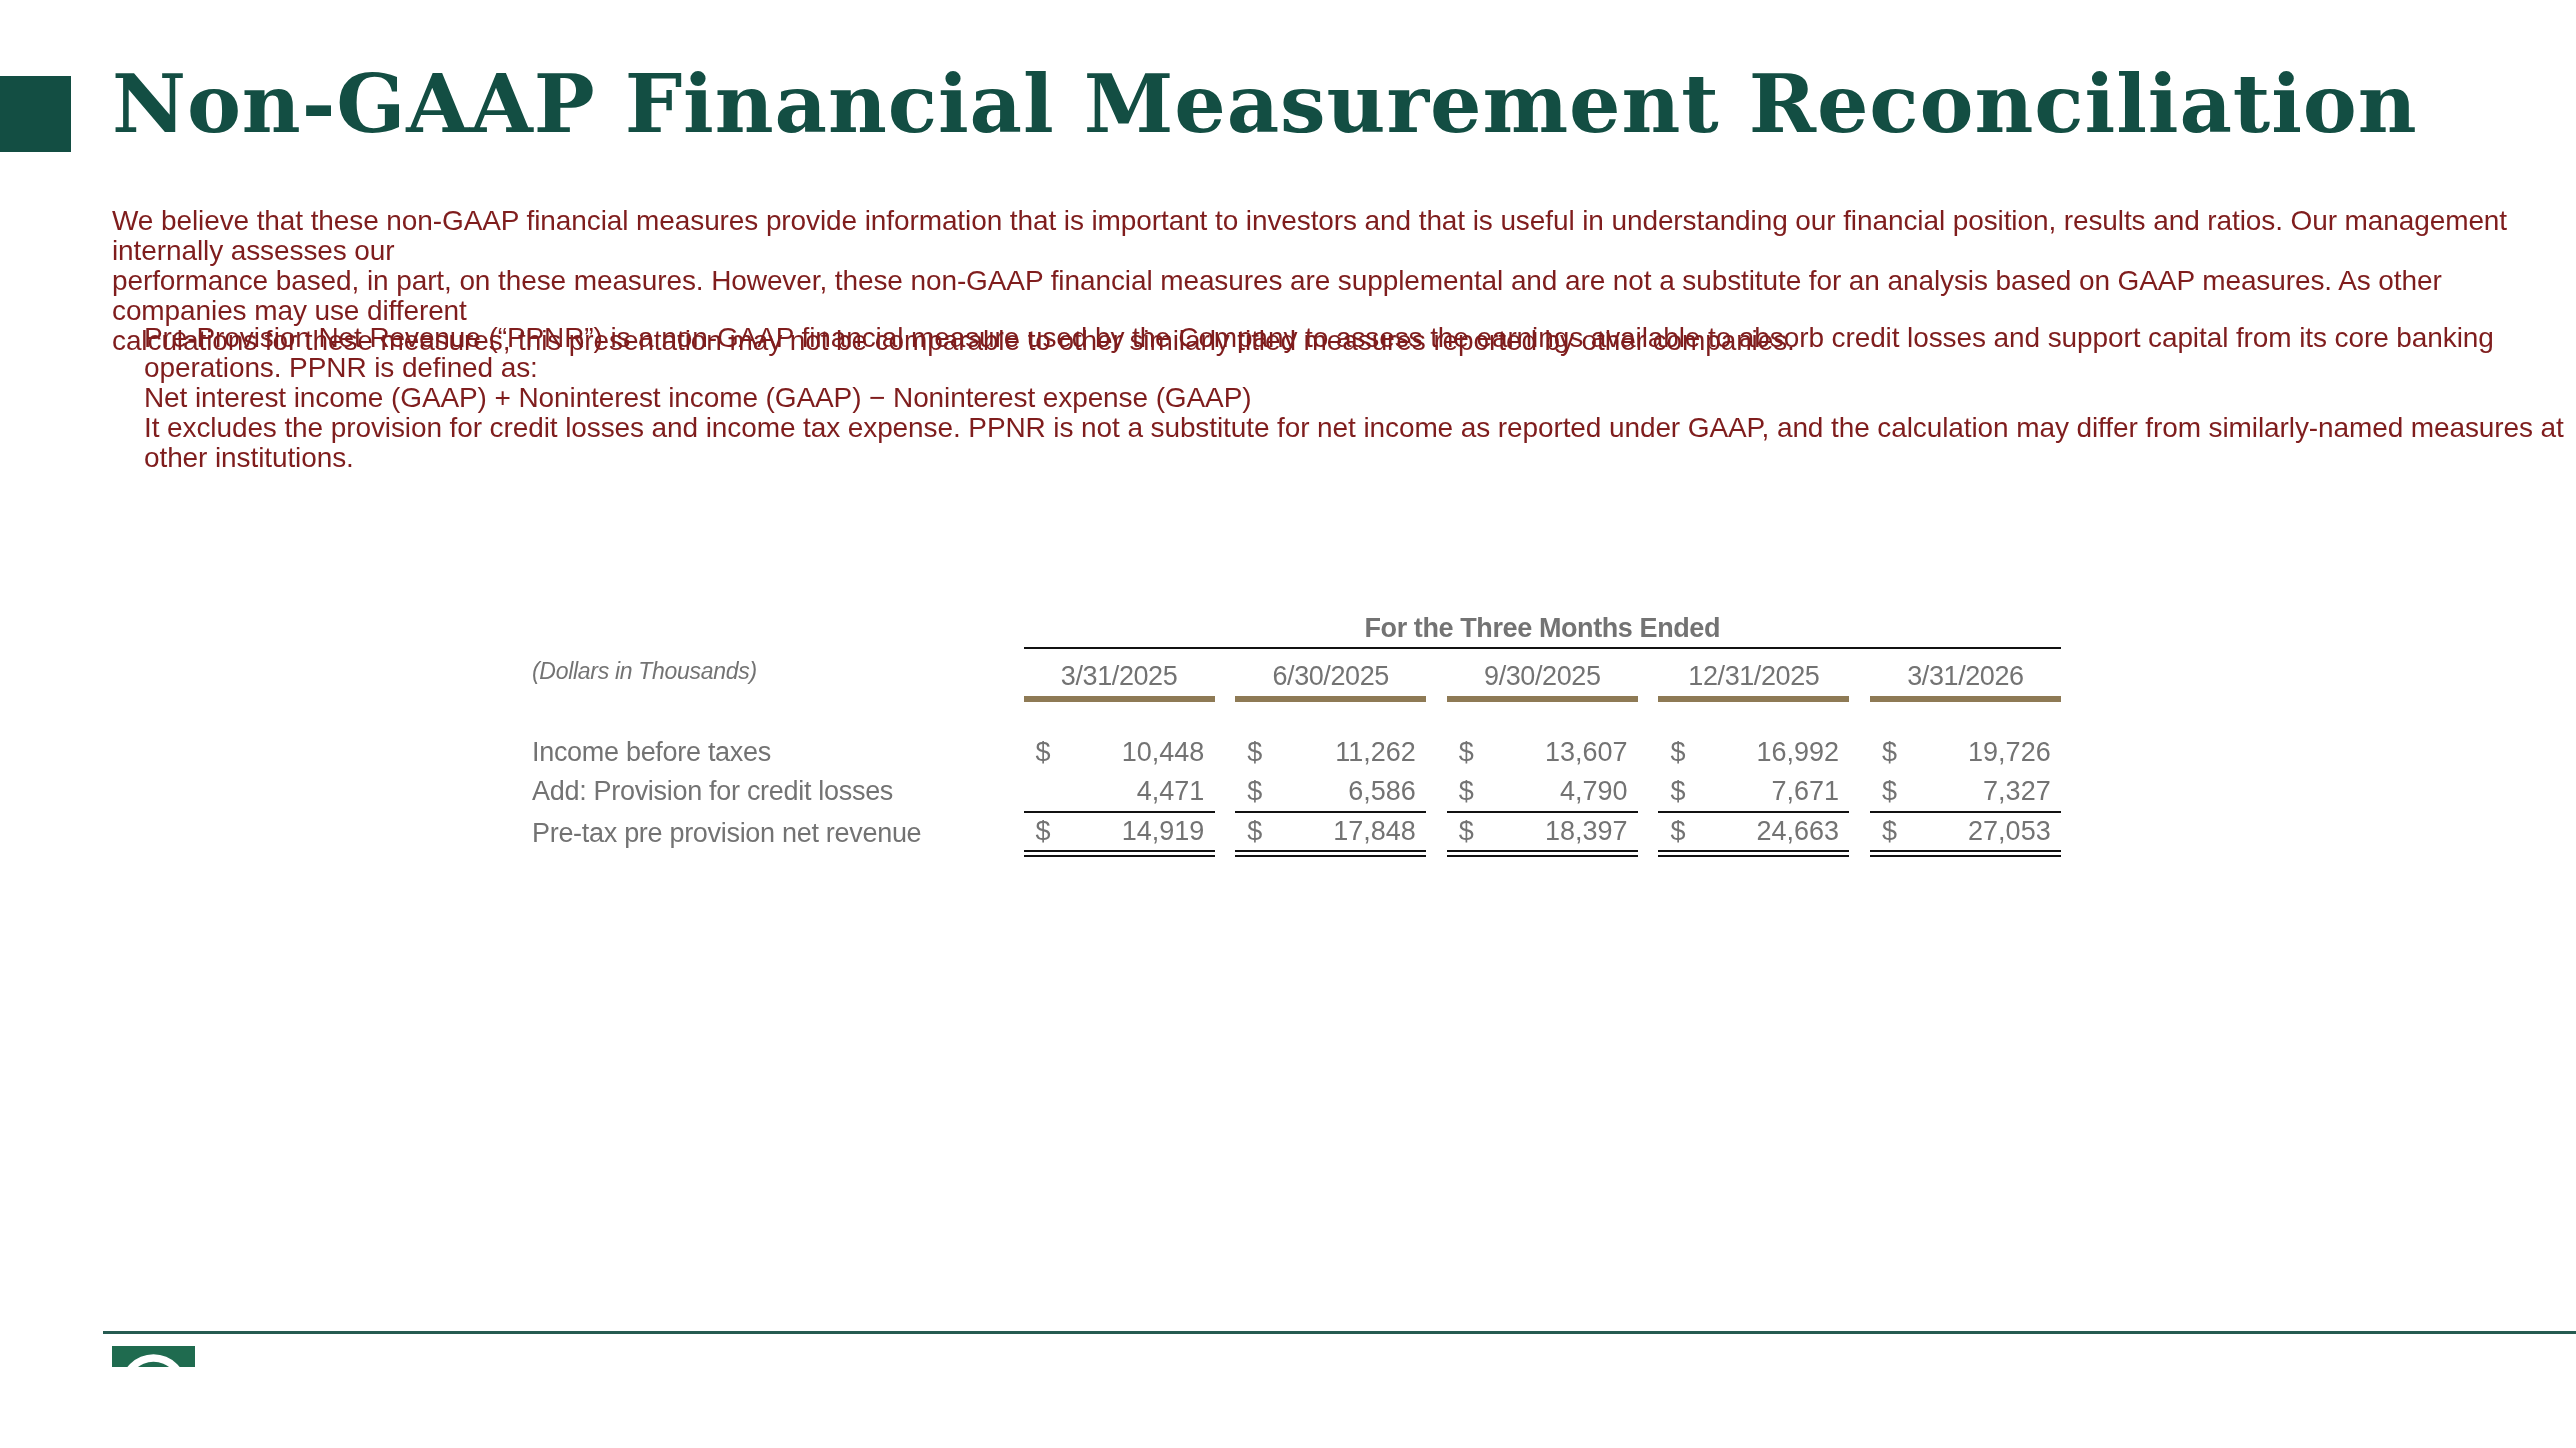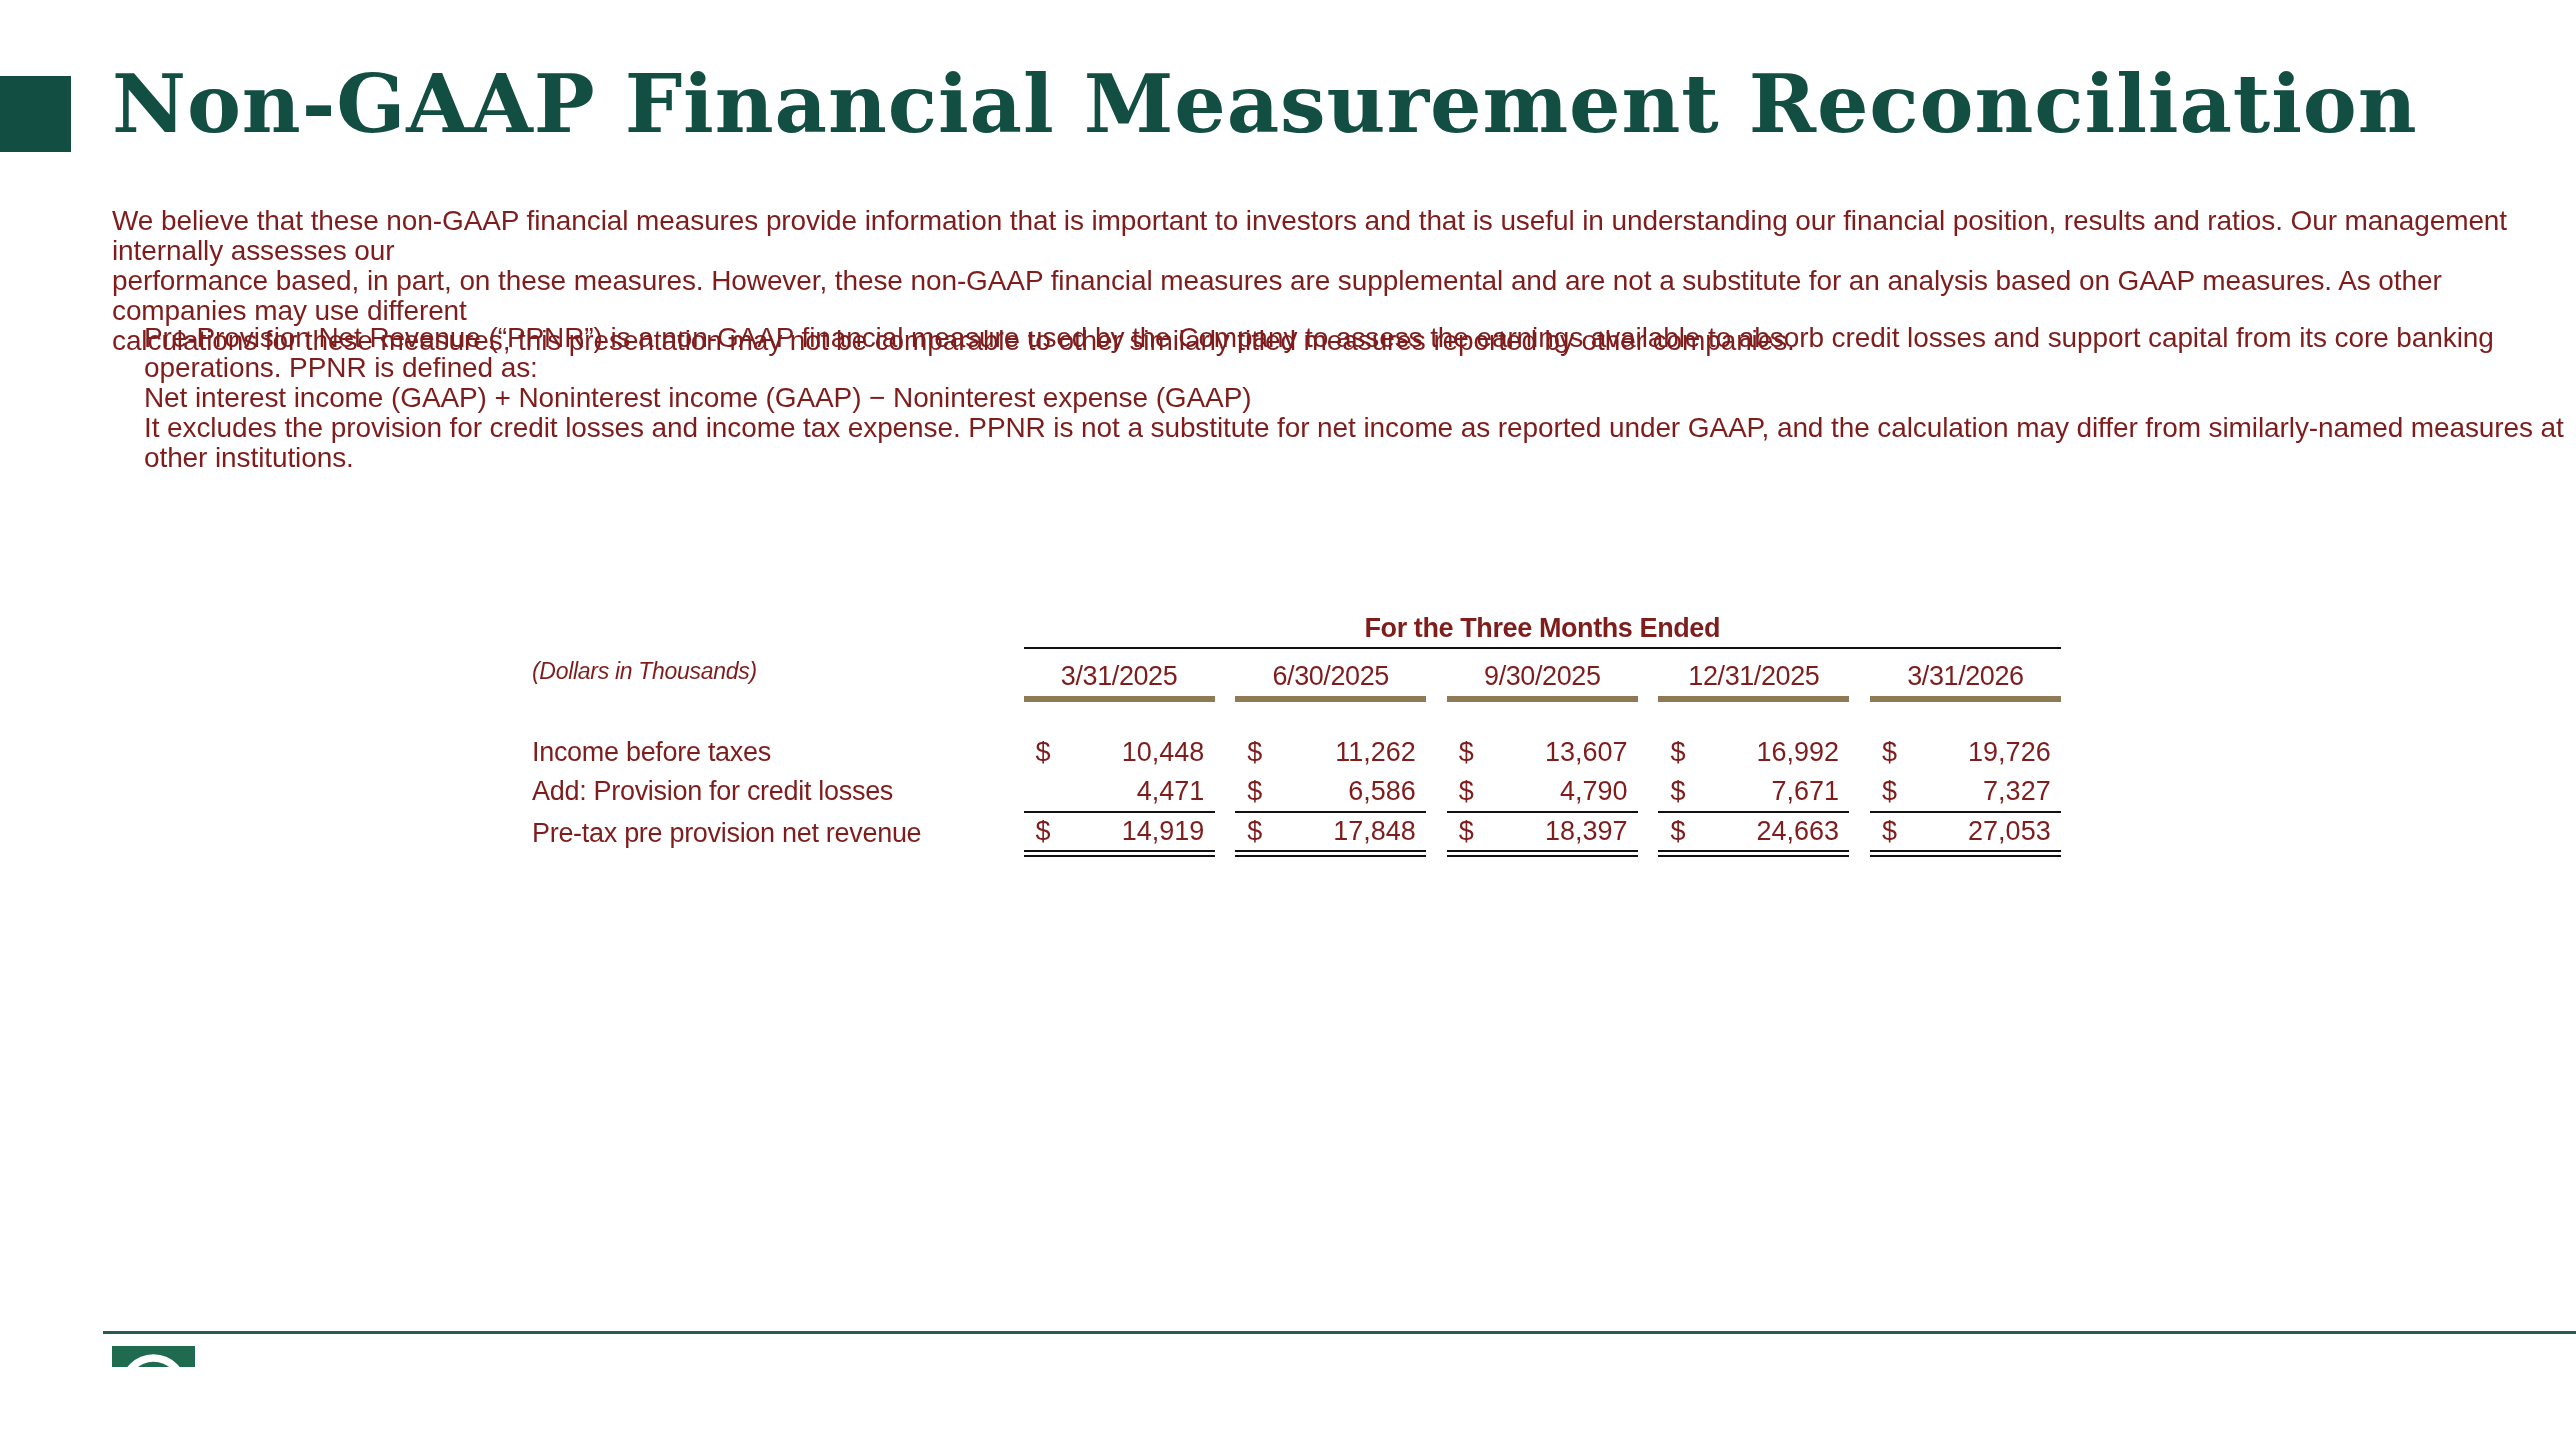--- a/index.html
+++ b/index.html
@@ -29,21 +29,21 @@
   }
   .para.p1{top:206px;}
   .para.p2{top:323px;margin-left:32px;}
   
   .fin-table{
     position:absolute;left:532px;top:611px;
     display:grid;
     grid-template-columns:471px repeat(5,191px);
     column-gap:20.6px;
     grid-template-rows:38px 53px 31px 39px 39px auto;
-    font-size:27px;color:#7f1d1d;
+    font-size:27px;color:#737373;
   }
   .span-head{
     grid-column:2/7;
     display:flex;align-items:flex-end;justify-content:center;
     font-weight:bold;border-bottom:2.6px solid #111;padding-bottom:2.6px;
     letter-spacing:-0.4px;
   }
   .units-note{
     display:flex;align-items:flex-start;padding-top:8.6px;
     font-style:italic;font-size:23px;letter-spacing:-0.3px;

